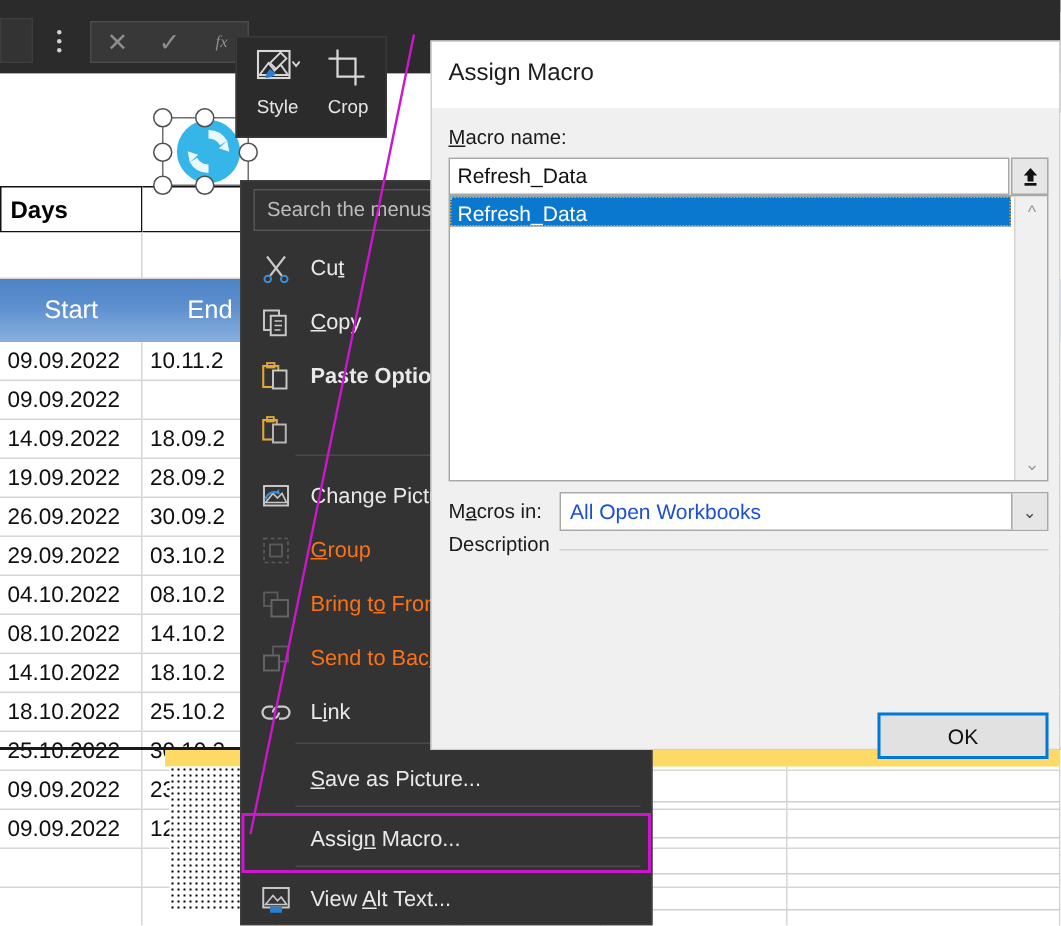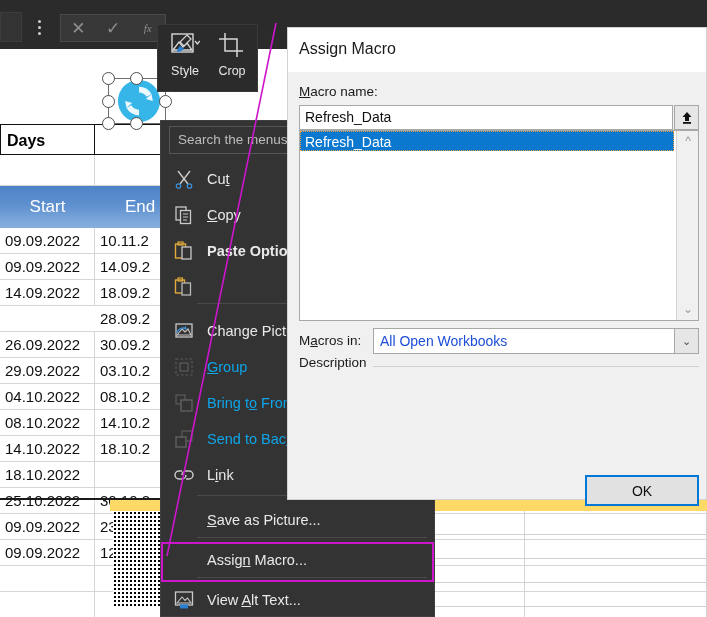--- a/index.html
+++ b/index.html
@@ -72,21 +72,21 @@
   .selline{position:absolute;background:#6e6e6e;}
 
   
   #ctxmenu{left:160px;top:120px;width:275px;height:497px;background:#333333;border:1px solid #3f3f3f;box-sizing:border-box;}
   #ctx-search{position:absolute;left:8px;top:5px;width:258px;height:28px;border:1px solid #555;box-sizing:border-box;
               color:#bdbdbd;font-size:13.5px;line-height:26px;padding-left:8px;}
   .ctx-item{position:absolute;left:0;width:273px;height:36px;display:flex;align-items:center;}
   .ctx-item .ci-ico{width:46px;height:36px;display:flex;align-items:center;justify-content:center;}
   .ctx-item .ci-lbl{color:#e9e9e9;font-size:14.5px;white-space:nowrap;}
   .ctx-item.bold .ci-lbl{font-weight:bold;}
-  .ctx-item.disabled .ci-lbl{color:#0ea5e9;text-align:center;}
+  .ctx-item.disabled .ci-lbl{color:#f97316;text-align:center;}
   .ctx-sep{position:absolute;left:36px;width:230px;height:1px;background:#4a4a4a;}
   .ctx-item.noico .ci-lbl{margin-left:46px;}
   #ctx-highlight{position:absolute;left:0;top:421px;width:273px;height:40px;border:2px solid #cc16cc;box-sizing:border-box;}
   .uline{text-decoration:underline;}
 
   
   #annot-line{left:0;top:0;width:707px;height:617px;pointer-events:none;}
 
   
   #dlg{left:287px;top:27px;width:420px;height:473px;background:#f0f0f0;border:1px solid #d2d2d2;box-sizing:border-box;}
@@ -166,33 +166,33 @@
   <div id="databody" class="abs">
       <div class="gridrow" style="top: 0px; height: 26px;">
         <div class="gcell" style="left: 0px; width: 95px; height: 25px; line-height: 25px;">09.09.2022</div>
         <div class="gcell" style="left: 95px; width: 90px; height: 25px; line-height: 25px;">10.11.2</div>
         <div class="gcell" style="left: 185px; width: 110px; height: 25px; line-height: 25px;"></div>
         <div class="gcell" style="left: 295px; width: 110px; height: 25px; line-height: 25px;"></div>
         <div class="gcell" style="left: 405px; width: 120px; height: 25px; line-height: 25px;"></div>
       </div>
       <div class="gridrow" style="top: 26px; height: 26px;">
         <div class="gcell" style="left: 0px; width: 95px; height: 25px; line-height: 25px;">09.09.2022</div>
-        <div class="gcell" style="left: 95px; width: 90px; height: 25px; line-height: 25px;">14.09.2</div>
         <div class="gcell" style="left: 185px; width: 110px; height: 25px; line-height: 25px;"></div>
         <div class="gcell" style="left: 295px; width: 110px; height: 25px; line-height: 25px;"></div>
         <div class="gcell" style="left: 405px; width: 120px; height: 25px; line-height: 25px;"></div>
       </div>
       <div class="gridrow" style="top: 52px; height: 26px;">
         <div class="gcell" style="left: 0px; width: 95px; height: 25px; line-height: 25px;">14.09.2022</div>
         <div class="gcell" style="left: 95px; width: 90px; height: 25px; line-height: 25px;">18.09.2</div>
         <div class="gcell" style="left: 185px; width: 110px; height: 25px; line-height: 25px;"></div>
         <div class="gcell" style="left: 295px; width: 110px; height: 25px; line-height: 25px;"></div>
         <div class="gcell" style="left: 405px; width: 120px; height: 25px; line-height: 25px;"></div>
       </div>
       <div class="gridrow" style="top: 78px; height: 26px;">
+        <div class="gcell" style="left: 0px; width: 95px; height: 25px; line-height: 25px;">19.09.2022</div>
         <div class="gcell" style="left: 95px; width: 90px; height: 25px; line-height: 25px;">28.09.2</div>
         <div class="gcell" style="left: 185px; width: 110px; height: 25px; line-height: 25px;"></div>
         <div class="gcell" style="left: 295px; width: 110px; height: 25px; line-height: 25px;"></div>
         <div class="gcell" style="left: 405px; width: 120px; height: 25px; line-height: 25px;"></div>
       </div>
       <div class="gridrow" style="top: 104px; height: 26px;">
         <div class="gcell" style="left: 0px; width: 95px; height: 25px; line-height: 25px;">26.09.2022</div>
         <div class="gcell" style="left: 95px; width: 90px; height: 25px; line-height: 25px;">30.09.2</div>
         <div class="gcell" style="left: 185px; width: 110px; height: 25px; line-height: 25px;"></div>
         <div class="gcell" style="left: 295px; width: 110px; height: 25px; line-height: 25px;"></div>
@@ -221,20 +221,21 @@
       </div>
       <div class="gridrow" style="top: 208px; height: 26px;">
         <div class="gcell" style="left: 0px; width: 95px; height: 25px; line-height: 25px;">14.10.2022</div>
         <div class="gcell" style="left: 95px; width: 90px; height: 25px; line-height: 25px;">18.10.2</div>
         <div class="gcell" style="left: 185px; width: 110px; height: 25px; line-height: 25px;"></div>
         <div class="gcell" style="left: 295px; width: 110px; height: 25px; line-height: 25px;"></div>
         <div class="gcell" style="left: 405px; width: 120px; height: 25px; line-height: 25px;"></div>
       </div>
       <div class="gridrow" style="top: 234px; height: 26px;">
         <div class="gcell" style="left: 0px; width: 95px; height: 25px; line-height: 25px;">18.10.2022</div>
+        <div class="gcell" style="left: 95px; width: 90px; height: 25px; line-height: 25px;">25.10.2</div>
         <div class="gcell" style="left: 185px; width: 110px; height: 25px; line-height: 25px;"></div>
         <div class="gcell" style="left: 295px; width: 110px; height: 25px; line-height: 25px;"></div>
         <div class="gcell" style="left: 405px; width: 120px; height: 25px; line-height: 25px;"></div>
       </div>
       <div class="gridrow" style="top: 260px; height: 26px;">
         <div class="gcell" style="left: 0px; width: 95px; height: 25px; line-height: 25px;">25.10.2022</div>
         <div class="gcell" style="left: 95px; width: 90px; height: 25px; line-height: 25px;">30.10.2</div>
         <div class="gcell" style="left: 185px; width: 110px; height: 25px; line-height: 25px;"></div>
         <div class="gcell" style="left: 295px; width: 110px; height: 25px; line-height: 25px;"></div>
         <div class="gcell" style="left: 405px; width: 120px; height: 25px; line-height: 25px;"></div>

